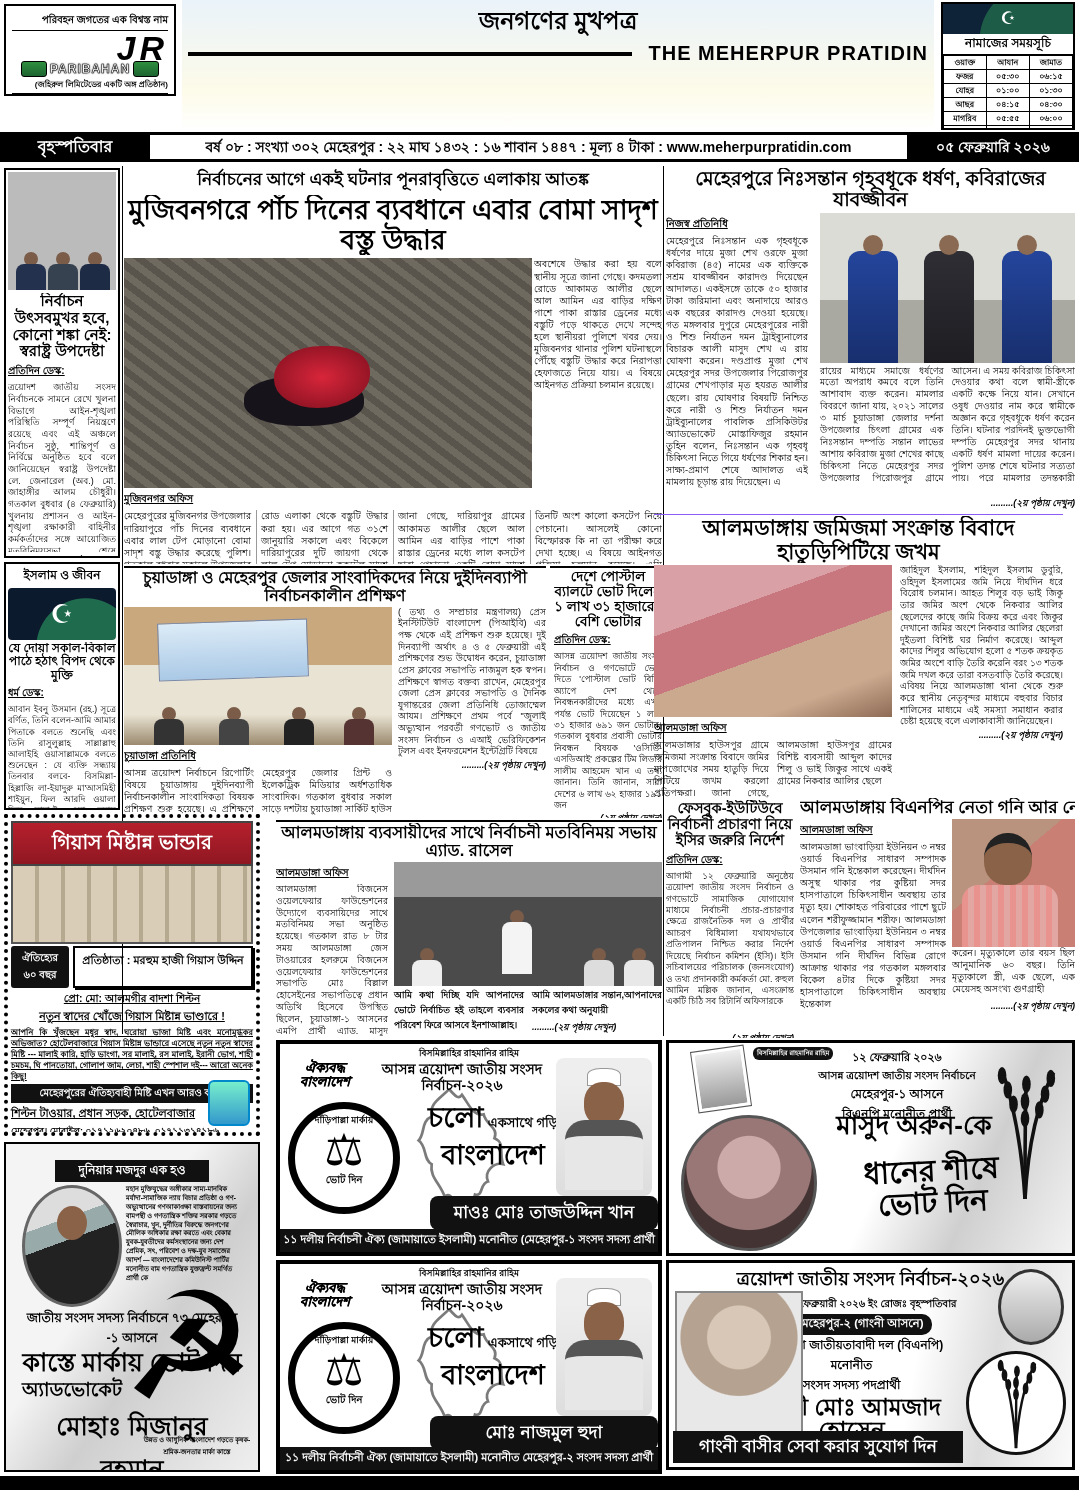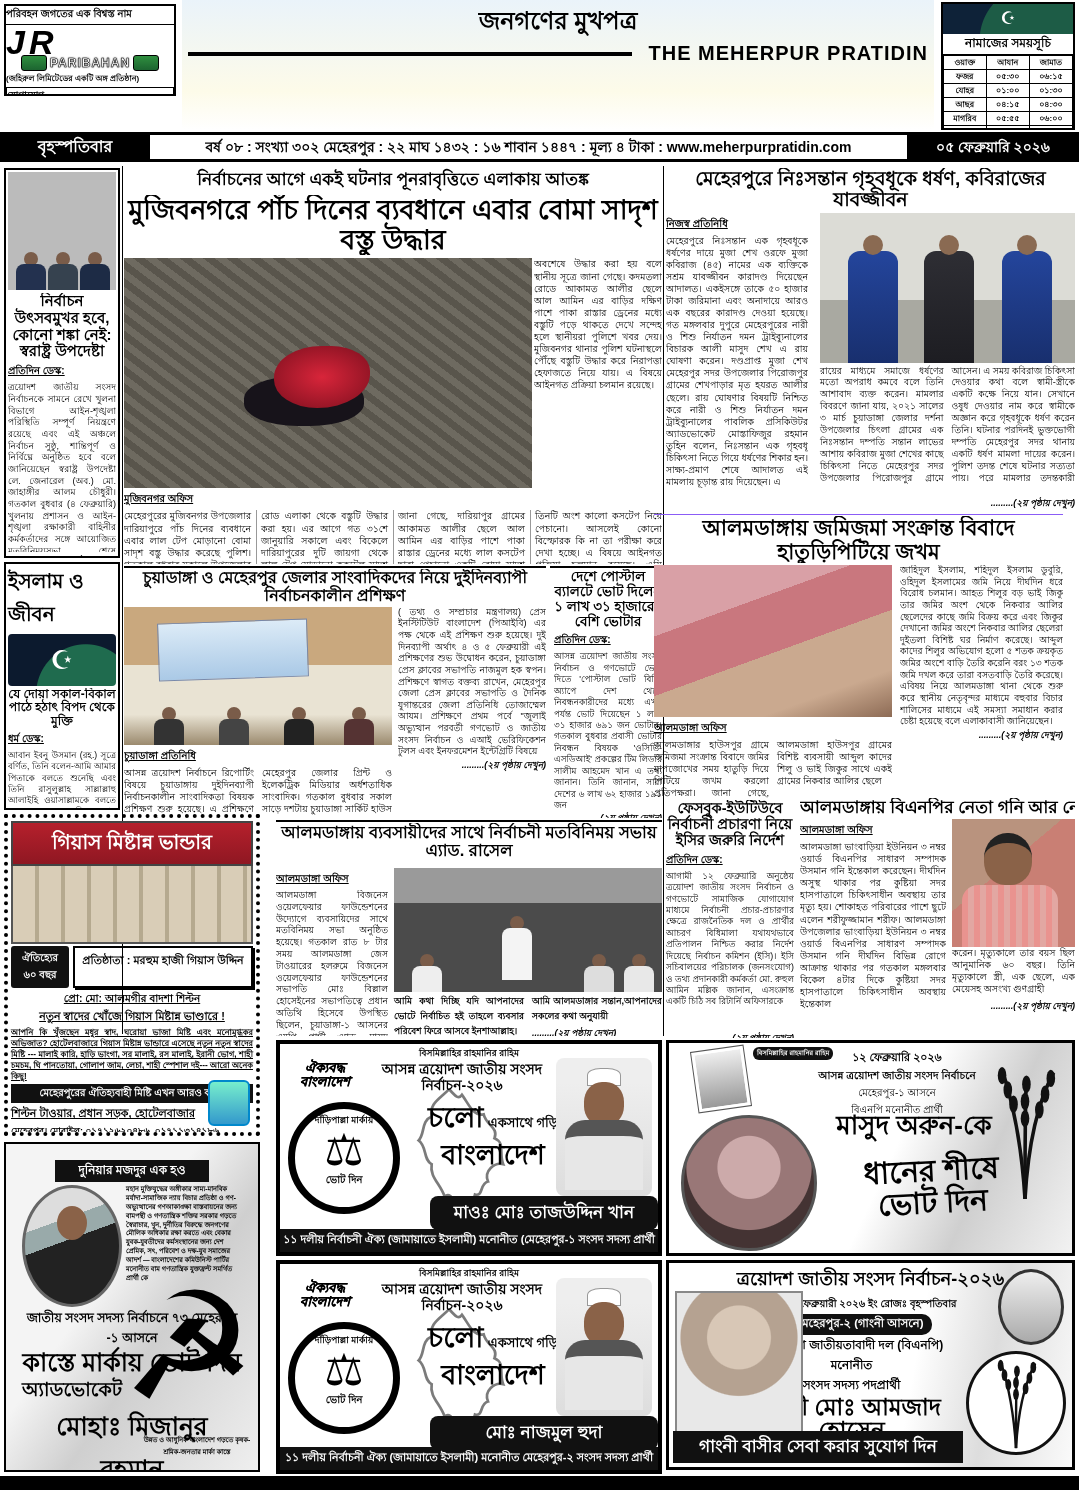--- a/index.html
+++ b/index.html
@@ -6,21 +6,21 @@
 body{background:#777;font-family:"Liberation Sans","DejaVu Sans",sans-serif}
 .page{position:relative;width:1079px;height:1490px;margin:0 auto;background:#fff;color:#000;overflow:hidden}
 .abs{position:absolute}
 .hl{font-weight:900;text-align:center;line-height:1.12;overflow:hidden}
 .by{font-weight:bold;text-decoration:underline;font-size:10px;margin:3px 0 2px}
 .txt{font-size:9.3px;line-height:1.3;text-align:justify;overflow:hidden}
 .more{font-size:9px;font-weight:bold;font-style:italic;text-align:right;margin-top:2px}
 .ph{position:relative;overflow:hidden;background:#bbb}
 .rule-v{position:absolute;width:1px;background:#000}
 
-.jr{left:4px;top:4px;width:172px;height:92px;border:2px solid #000;padding:0;text-align:left;overflow:hidden}
+.jr{left:4px;top:4px;width:172px;height:92px;border:2px solid #000;padding:6px;text-align:right;overflow:hidden}
 .jr .l1{font-size:10px;font-weight:bold;border-bottom:1px solid #000;padding-bottom:1px}
 .jr .logo{font-size:34px;font-weight:900;font-style:italic;letter-spacing:4px;line-height:1}
 .jr .prow{display:flex;align-items:center;justify-content:center;gap:3px;margin-top:-4px}
 .bus{width:26px;height:16px;background:linear-gradient(#2f8f3f,#1c6430);border:1px solid #000;border-radius:3px}
 .jr .pb{font-size:12px;font-weight:900;letter-spacing:1px;-webkit-text-stroke:.5px #000;color:#fff;text-shadow:0 0 2px #000}
 .jr .sub{font-size:8px;font-weight:bold;margin-top:1px}
 .jr .yg{font-size:9px;font-weight:bold;border:1px solid #000;border-bottom:none;margin-top:2px}
 .jr table{width:100%;border-collapse:collapse;font-size:8px;font-weight:bold}
 .jr td{border:1px solid #000;padding:1px}
 .mast{left:182px;top:0;width:752px;height:130px;text-align:center;background:linear-gradient(180deg,#eaf3fa 0%,#fdfbe9 70%,#fff 100%);padding-top:2px;overflow:hidden}
@@ -36,21 +36,21 @@
 .pry td,.pry th{border:1px solid #000;padding:0 1px;height:13px}
 .dbar{left:0;top:132px;width:1079px;height:30px;display:flex;border-top:3px solid #000;border-bottom:3px solid #000;background:#fff}
 .dbar .day{width:150px;background:#000;color:#fff;font-size:16px;font-weight:900;text-align:center;line-height:24px}
 .dbar .iss{flex:1;font-size:14px;font-weight:900;text-align:center;line-height:24px;overflow:hidden;white-space:nowrap}
 .dbar .dt{width:172px;background:#000;color:#fff;font-size:14px;font-weight:900;text-align:center;line-height:24px}
 
 .sb1{left:4px;top:168px;width:116px;height:390px;border:2px solid #000;padding:2px;overflow:hidden}
 .sb1 .hl{font-size:15px;margin:3px 0}
 .sb1 .txt{font-size:9px}
 .isl{left:4px;top:562px;width:116px;height:248px;border:2px solid #000;padding:2px;overflow:hidden}
-.isl .st{font-size:20px;font-weight:900;text-align:left}
+.isl .st{font-size:12px;font-weight:900;text-align:center}
 .isl .gfx{height:52px;background:radial-gradient(circle at 72% 115%,#1f6b4e 0 50%,#0c1a2e 51%);color:#fff;text-align:center;font-size:26px;line-height:52px;border-radius:4px;margin:2px 0}
 .isl .hl{font-size:12px}
 .isl .txt{font-size:8.6px}
 
 .lead{left:124px;top:166px;width:538px;height:398px;overflow:hidden}
 .lead .kick{font-size:17px;font-weight:900;text-align:center}
 .lead .hl{font-size:27px;margin:1px 0 3px}
 .lead .row{display:flex;gap:2px}
 .ph-bomb{width:408px;height:230px;background:repeating-linear-gradient(37deg,#6e6a60 0 7px,#59554c 7px 14px),#615d54}
 .blob-red{position:absolute;left:150px;top:88px;width:96px;height:62px;background:radial-gradient(#d8253a,#7c0f1e);border-radius:50% 40% 55% 45%}
@@ -65,21 +65,21 @@
 .ph-train{width:268px;height:138px;background:linear-gradient(#c9a87e 0 42%,#e9e3d3 42% 78%,#9b8a6e)}
 .banner-blue{position:absolute;left:34px;top:14px;width:150px;height:58px;background:linear-gradient(#dcebf7,#aac9e6);border:1px solid #78a;transform:rotate(-2deg)}
 .trn .cols2{column-count:2;column-gap:8px;height:86px}
 .trn .rcol{flex:1;font-size:9.1px;line-height:1.28;text-align:justify;overflow:hidden}
 
 .pst{left:550px;top:566px;width:112px;height:252px;overflow:hidden;border-top:2px solid #000;padding:1px 0 0 4px}
 .pst .hl{font-size:13.5px}
 .pst .txt{font-size:8.8px}
 
 .biz{left:276px;top:820px;width:386px;height:216px;overflow:hidden;border-top:2px solid #000}
-.biz .hl{font-size:16.5px;margin:1px 0 8px}
+.biz .hl{font-size:16.5px;margin:1px 0 2px}
 .biz .row{display:flex;gap:6px}
 .biz .lcol{width:112px;font-size:9.1px}
 .ph-meet{width:100%;height:124px;background:linear-gradient(#9a9a9a 0 28%,#4b4b4b 28% 100%)}
 .fig{position:absolute;bottom:0;text-align:center}
 .fig .h{width:14px;height:14px;border-radius:50%;background:#7a5c49;margin:0 auto}
 .fig .t{width:30px;height:26px;border-radius:8px 8px 0 0;margin:-2px auto 0;background:#ddd}
 .biz .caps{display:flex;gap:8px;margin-top:2px}
 .biz .caps div{flex:1;font-size:9px;font-weight:bold;text-align:justify}
 
 .rape{left:666px;top:168px;width:409px;height:344px;overflow:hidden}
@@ -158,21 +158,21 @@
 .jam .port .bd2{width:78px;height:70px;border-radius:20px 20px 0 0;background:#e7e7e7;margin:-6px auto 0;border-top:16px solid #555}
 .jam .name{position:absolute;left:150px;top:152px;width:228px;background:#111;color:#fff;font-size:17px;font-weight:900;text-align:center;border-radius:8px;padding:3px 0}
 .jam .ft{position:absolute;left:0;bottom:0;width:100%;background:#111;color:#fff;font-size:11px;font-weight:bold;text-align:center;padding:2px 0}
 .bnp1{left:666px;top:1040px;width:409px;height:216px;border:3px solid #000;background:linear-gradient(115deg,#fff 0 55%,#cfcfcf 75%,#f2f2f2);overflow:hidden}
 .bnp1 .tq{position:absolute;left:26px;top:6px;width:52px;height:60px;background:linear-gradient(#eee,#999);border:3px solid #fff;outline:1px solid #555;transform:rotate(-8deg)}
 .bnp1 .bis{position:absolute;left:84px;top:4px;font-size:6.5px;font-weight:bold;background:#111;color:#fff;padding:1px 4px;border-radius:6px}
 .bnp1 .face{position:absolute;left:12px;top:72px;width:136px;height:136px;border-radius:50%;background:radial-gradient(circle at 50% 38%,#caa 0 30%,#977 31% 60%,#433 61%);border:3px solid #555}
 .bnp1 .mid{position:absolute;left:128px;top:6px;width:200px;text-align:center}
 .bnp1 .d1{font-size:11px;font-weight:bold}
 .bnp1 .d2{font-size:10.5px;font-weight:bold}
-.bnp1 .d3{font-size:10px;font-weight:400}
+.bnp1 .d3{font-size:12px;font-weight:700}
 .bnp1 .nm{position:absolute;left:140px;top:62px;width:210px;font-size:26px;font-weight:900;text-align:center}
 .bnp1 .sl{position:absolute;left:158px;top:112px;width:210px;font-size:30px;font-weight:900;text-align:center;line-height:1.05;transform:rotate(-3deg)}
 .bnp1 svg{position:absolute;right:4px;top:2px}
 .bnp2{left:666px;top:1260px;width:409px;height:210px;border:3px solid #000;background:linear-gradient(100deg,#fff 0 60%,#ddd 78%,#fafafa);overflow:hidden}
 .bnp2 .ttl{text-align:center;font-size:18px;font-weight:900;margin-top:2px}
 .bnp2 .mid{margin:0 112px 0 74px;text-align:center}
 .bnp2 .d1{font-size:10px;font-weight:bold}
 .bnp2 .pill{display:inline-block;background:#111;color:#fff;font-size:11.5px;font-weight:bold;border-radius:10px;padding:1px 8px;margin:1px 0}
 .bnp2 .p1{font-size:12px;font-weight:900}
 .bnp2 .nm{font-size:23px;font-weight:900;line-height:1}

